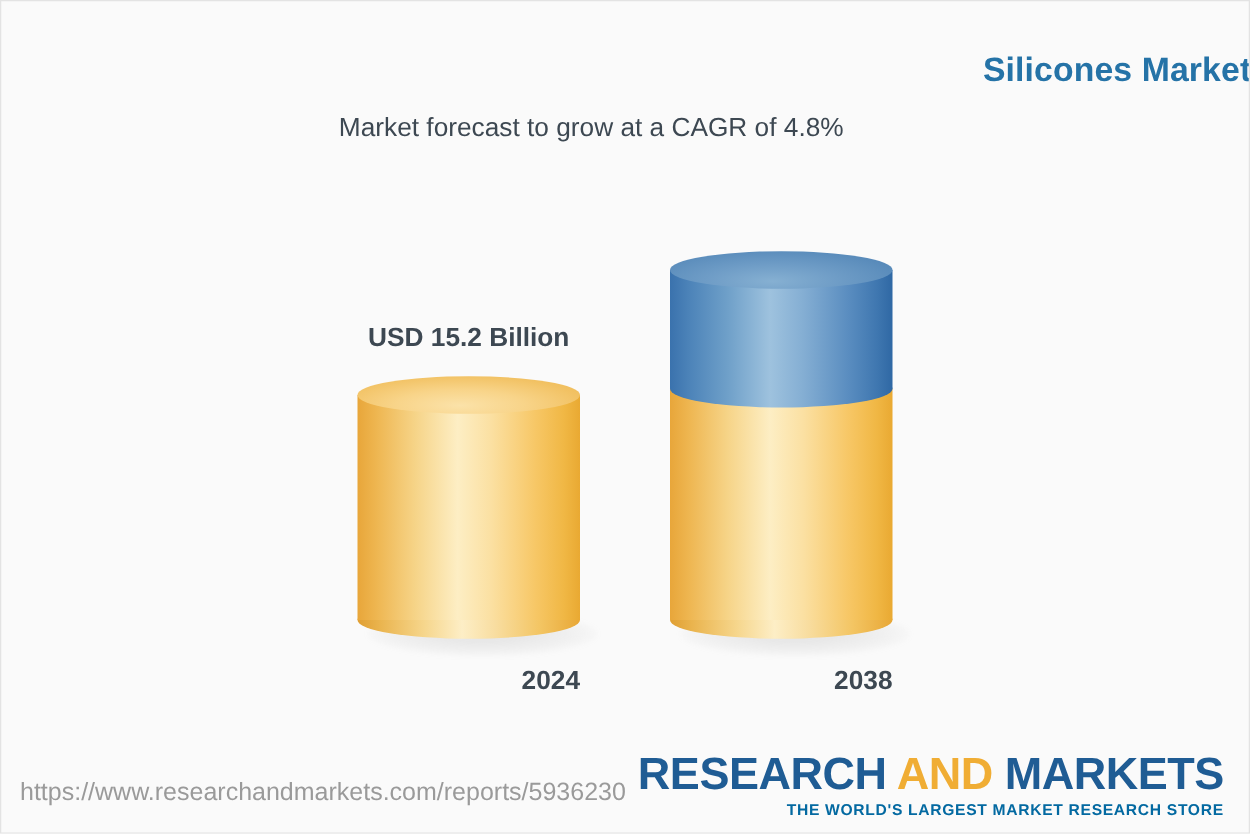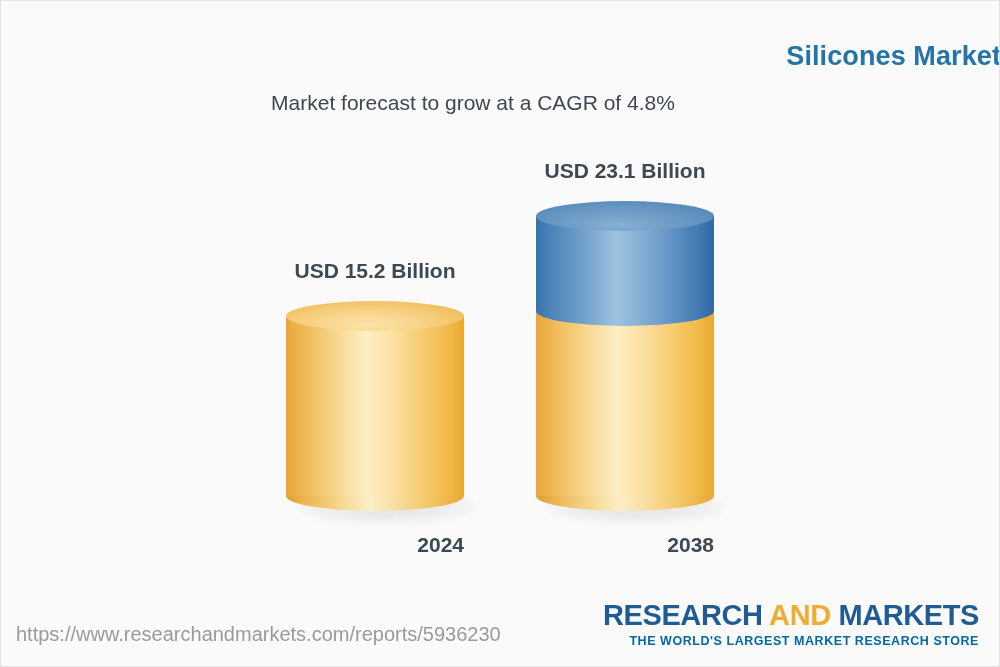--- a/index.html
+++ b/index.html
@@ -159,21 +159,21 @@
     color: #9a9a9a;
     white-space: nowrap;
   }
   .logo {
     position: absolute;
     right: 20px;
     top: 600px;
     text-align: right;
   }
   .logo-main {
-    font-size: 29px;
+    font-size: 36px;
     font-weight: bold;
     color: #1f5c94;
     letter-spacing: -0.4px;
     line-height: 1;
     white-space: nowrap;
   }
   .logo-and {
     color: #f0ad34;
   }
   .logo-tag {
@@ -209,21 +209,20 @@
         <div class="cyl-body fill-yellow" style="top:15px; height:180px;"></div>
 
         <div class="cyl-top top-yellow" style="top:0px; height:30px;"></div>
       </div>
 
       <div class="cat-label" style="left:0px; top:352px; width:178px;">2024</div>
     </div>
 
     <div class="bar-group" style="left:535px; top:80px; width:178px; height:480px;">
 
-      <div class="value-label" style="left:-30px; top:78px; width:238px;">USD 23.1 Billion</div>
 
       <div class="cyl-shadow" style="left:8px; top:408px; width:184px; height:36px;"></div>
 
       <div class="cyl" style="left:0px; top:230px; width:178px; height:200px;">
         <div class="cyl-bottom bot-yellow" style="top:170px; height:30px;"></div>
         <div class="cyl-body fill-yellow" style="top:0px; height:185px;"></div>
       </div>
 
       <div class="cyl" style="left:0px; top:120px; width:178px; height:125px;">
 

